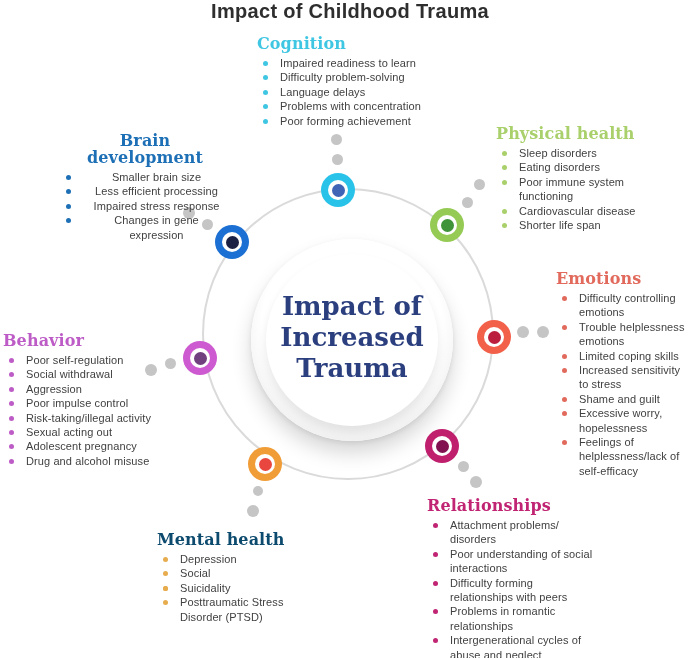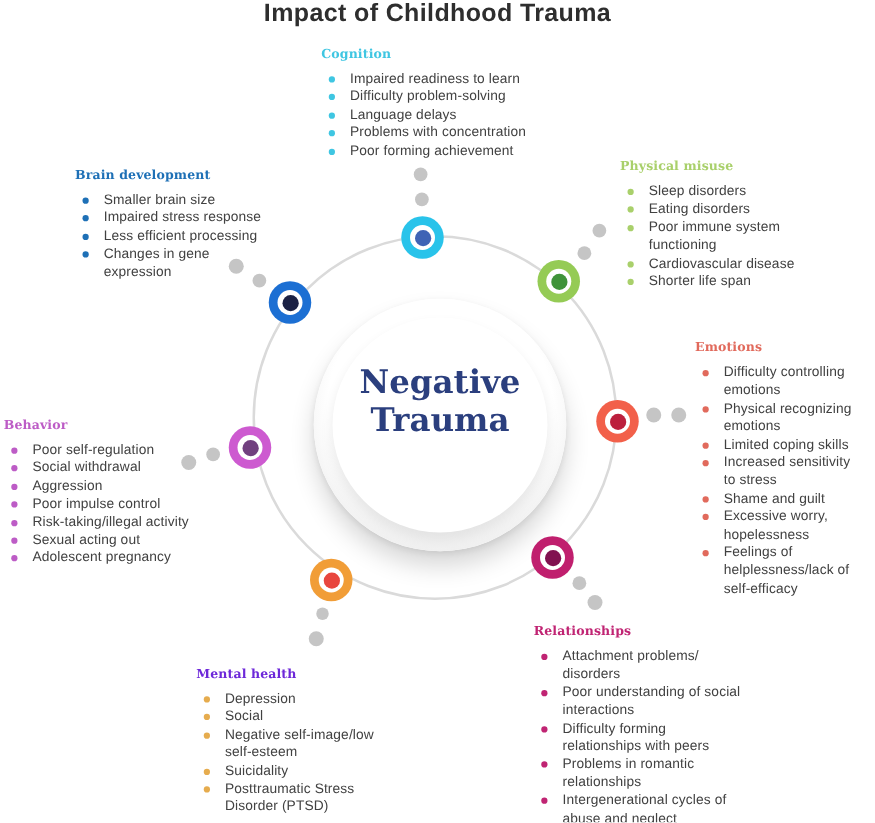--- a/index.html
+++ b/index.html
@@ -32,21 +32,21 @@
   .center-title {
     position:absolute; left:242px; top:291px; width:220px; z-index:4;
     text-align:center; font-family:"DejaVu Serif", serif; font-weight:bold;
     font-size:26px; line-height:31px; color:#2b3f7e;
   }
   .center-title span { display:block; }
   
   .section { position:absolute; z-index:6; }
   .section-heading {
     margin:0 0 4px 0; font-family:"DejaVu Serif", serif; font-weight:bold;
-    font-size:10px; line-height:17px; letter-spacing:0.1px;
+    font-size:16px; line-height:17px; letter-spacing:0.1px;
   }
   .item-list { list-style:none; margin:0; padding:0; }
   .item-list li { position:relative; padding-left:23px; margin:0; }
   .item-text {
     display:block; font-size:11px; line-height:14.4px; color:#414141;
     white-space:pre-line; letter-spacing:0.1px;
   }
   .bullet-dot {
     position:absolute; left:6px; top:5px; width:5px; height:5px; border-radius:50%;
   }
@@ -67,21 +67,22 @@
 <body>
 
 <div class="stage">
   <h1 class="page-title">Impact of Childhood Trauma</h1>
 
   <div class="orbit-ring"></div>
   <div class="center-plate"></div>
   <div class="center-face"></div>
 
   <div class="center-title">
-    <span>Negative</span>
+    <span>Impact of</span>
+    <span>Increased</span>
     <span>Trauma</span>
   </div>
 
   <div id="dynamic-root">
       <div class="section" style="left: 257px; top: 35px; width: 195px;">
         <h2 class="section-heading" style="color: rgb(63, 198, 226);">Cognition</h2>
         <ul class="item-list">
           <li>
             <span class="bullet-dot" style="background: rgb(63, 198, 226);"></span>
             <span class="item-text">Impaired readiness to learn</span>
@@ -104,51 +105,51 @@
           </li>
         </ul>
       </div>
       <div class="node" style="left: 321px; top: 173px; background: rgb(41, 195, 234);">
         <div class="node-ring">
           <div class="node-dot" style="background: rgb(63, 99, 181);"></div>
         </div>
       </div>
       <div class="connector-dot" style="width: 11px; height: 11px; left: 330.5px; top: 133.5px;"></div>
       <div class="connector-dot" style="width: 11px; height: 11px; left: 331.5px; top: 153.5px;"></div>
-      <div class="section" style="left: 60px; top: 132px; width: 170px;">
+      <div class="section" style="left: 60px; top: 132px; width: 170px; text-align: center;">
         <h2 class="section-heading" style="color: rgb(30, 112, 182);">Brain development</h2>
         <ul class="item-list">
           <li>
             <span class="bullet-dot" style="background: rgb(30, 112, 182);"></span>
             <span class="item-text">Smaller brain size</span>
           </li>
           <li>
             <span class="bullet-dot" style="background: rgb(30, 112, 182);"></span>
+            <span class="item-text">Less efficient processing</span>
+          </li>
+          <li>
+            <span class="bullet-dot" style="background: rgb(30, 112, 182);"></span>
             <span class="item-text">Impaired stress response</span>
-          </li>
-          <li>
-            <span class="bullet-dot" style="background: rgb(30, 112, 182);"></span>
-            <span class="item-text">Less efficient processing</span>
           </li>
           <li>
             <span class="bullet-dot" style="background: rgb(30, 112, 182);"></span>
             <span class="item-text">Changes in gene
 expression</span>
           </li>
         </ul>
       </div>
       <div class="node" style="left: 215px; top: 225px; background: rgb(28, 111, 211);">
         <div class="node-ring">
           <div class="node-dot" style="background: rgb(27, 33, 68);"></div>
         </div>
       </div>
       <div class="connector-dot" style="width: 12px; height: 12px; left: 183px; top: 207px;"></div>
       <div class="connector-dot" style="width: 11px; height: 11px; left: 201.5px; top: 218.5px;"></div>
       <div class="section" style="left: 496px; top: 125px; width: 150px;">
-        <h2 class="section-heading" style="color: rgb(169, 208, 107);">Physical misuse</h2>
+        <h2 class="section-heading" style="color: rgb(169, 208, 107);">Physical health</h2>
         <ul class="item-list">
           <li>
             <span class="bullet-dot" style="background: rgb(169, 208, 107);"></span>
             <span class="item-text">Sleep disorders</span>
           </li>
           <li>
             <span class="bullet-dot" style="background: rgb(169, 208, 107);"></span>
             <span class="item-text">Eating disorders</span>
           </li>
           <li>
@@ -176,21 +177,21 @@
       <div class="section" style="left: 556px; top: 270px; width: 142px;">
         <h2 class="section-heading" style="color: rgb(225, 106, 92);">Emotions</h2>
         <ul class="item-list">
           <li>
             <span class="bullet-dot" style="background: rgb(225, 106, 92);"></span>
             <span class="item-text">Difficulty controlling
 emotions</span>
           </li>
           <li>
             <span class="bullet-dot" style="background: rgb(225, 106, 92);"></span>
-            <span class="item-text">Physical recognizing
+            <span class="item-text">Trouble helplessness
 emotions</span>
           </li>
           <li>
             <span class="bullet-dot" style="background: rgb(225, 106, 92);"></span>
             <span class="item-text">Limited coping skills</span>
           </li>
           <li>
             <span class="bullet-dot" style="background: rgb(225, 106, 92);"></span>
             <span class="item-text">Increased sensitivity
 to stress</span>
@@ -243,44 +244,46 @@
             <span class="item-text">Risk-taking/illegal activity</span>
           </li>
           <li>
             <span class="bullet-dot" style="background: rgb(189, 92, 198);"></span>
             <span class="item-text">Sexual acting out</span>
           </li>
           <li>
             <span class="bullet-dot" style="background: rgb(189, 92, 198);"></span>
             <span class="item-text">Adolescent pregnancy</span>
           </li>
+          <li>
+            <span class="bullet-dot" style="background: rgb(189, 92, 198);"></span>
+            <span class="item-text">Drug and alcohol misuse</span>
+          </li>
         </ul>
       </div>
       <div class="node" style="left: 183px; top: 341px; background: rgb(205, 90, 208);">
         <div class="node-ring">
           <div class="node-dot" style="background: rgb(113, 64, 127);"></div>
         </div>
       </div>
       <div class="connector-dot" style="width: 11px; height: 11px; left: 164.5px; top: 357.5px;"></div>
       <div class="connector-dot" style="width: 12px; height: 12px; left: 145px; top: 364px;"></div>
       <div class="section" style="left: 157px; top: 531px; width: 158px;">
-        <h2 class="section-heading" style="color: #6d28d9;">Mental health</h2>
+        <h2 class="section-heading" style="color: #0c4a6e;">Mental health</h2>
         <ul class="item-list">
           <li>
             <span class="bullet-dot" style="background: rgb(230, 172, 78);"></span>
             <span class="item-text">Depression</span>
           </li>
           <li>
             <span class="bullet-dot" style="background: rgb(230, 172, 78);"></span>
             <span class="item-text">Social</span>
           </li>
           <li>
             <span class="bullet-dot" style="background: rgb(230, 172, 78);"></span>
-            <span class="item-text">Negative self-image/low
-self-esteem</span>
           </li>
           <li>
             <span class="bullet-dot" style="background: rgb(230, 172, 78);"></span>
             <span class="item-text">Suicidality</span>
           </li>
           <li>
             <span class="bullet-dot" style="background: rgb(230, 172, 78);"></span>
             <span class="item-text">Posttraumatic Stress
 Disorder (PTSD)</span>
           </li>

